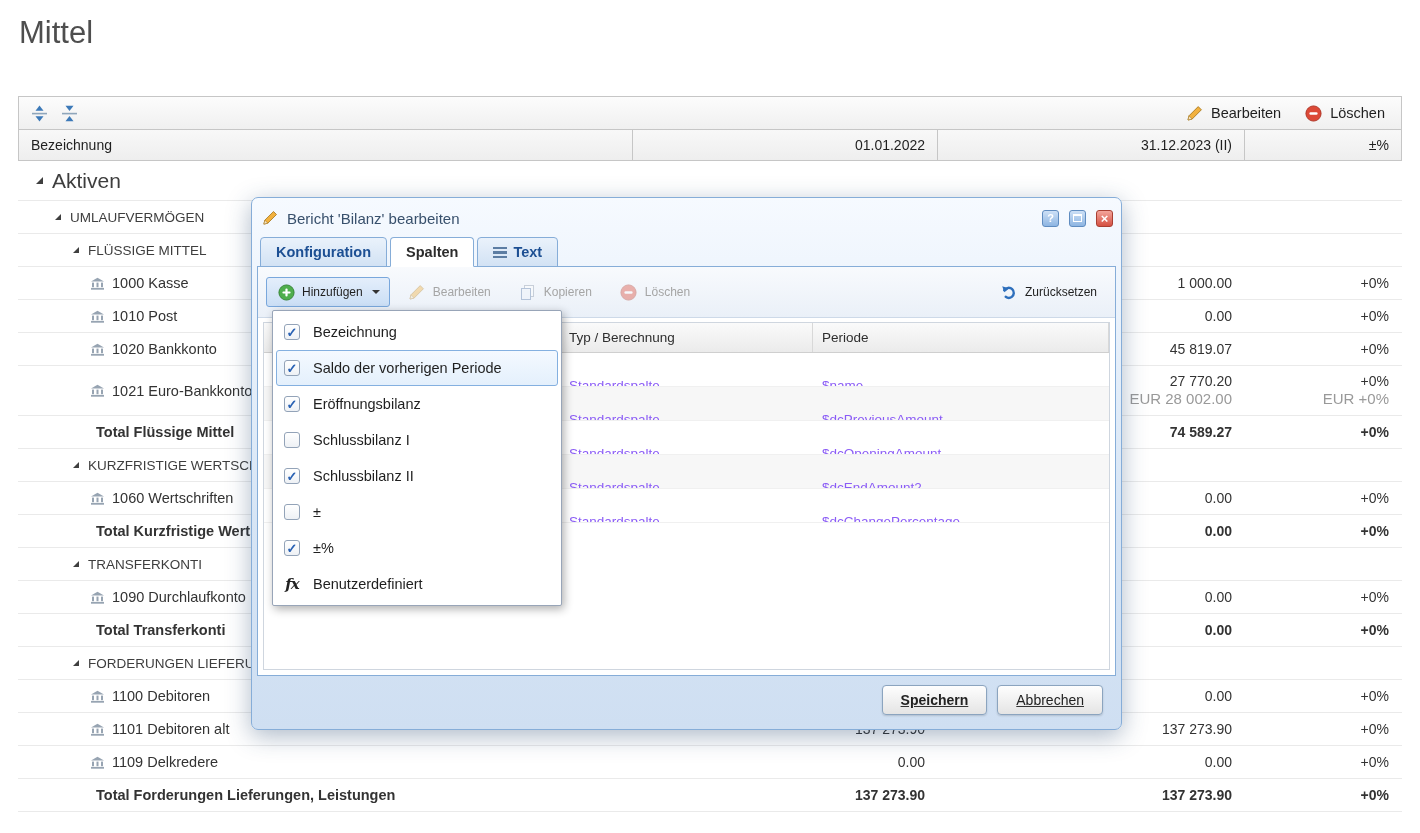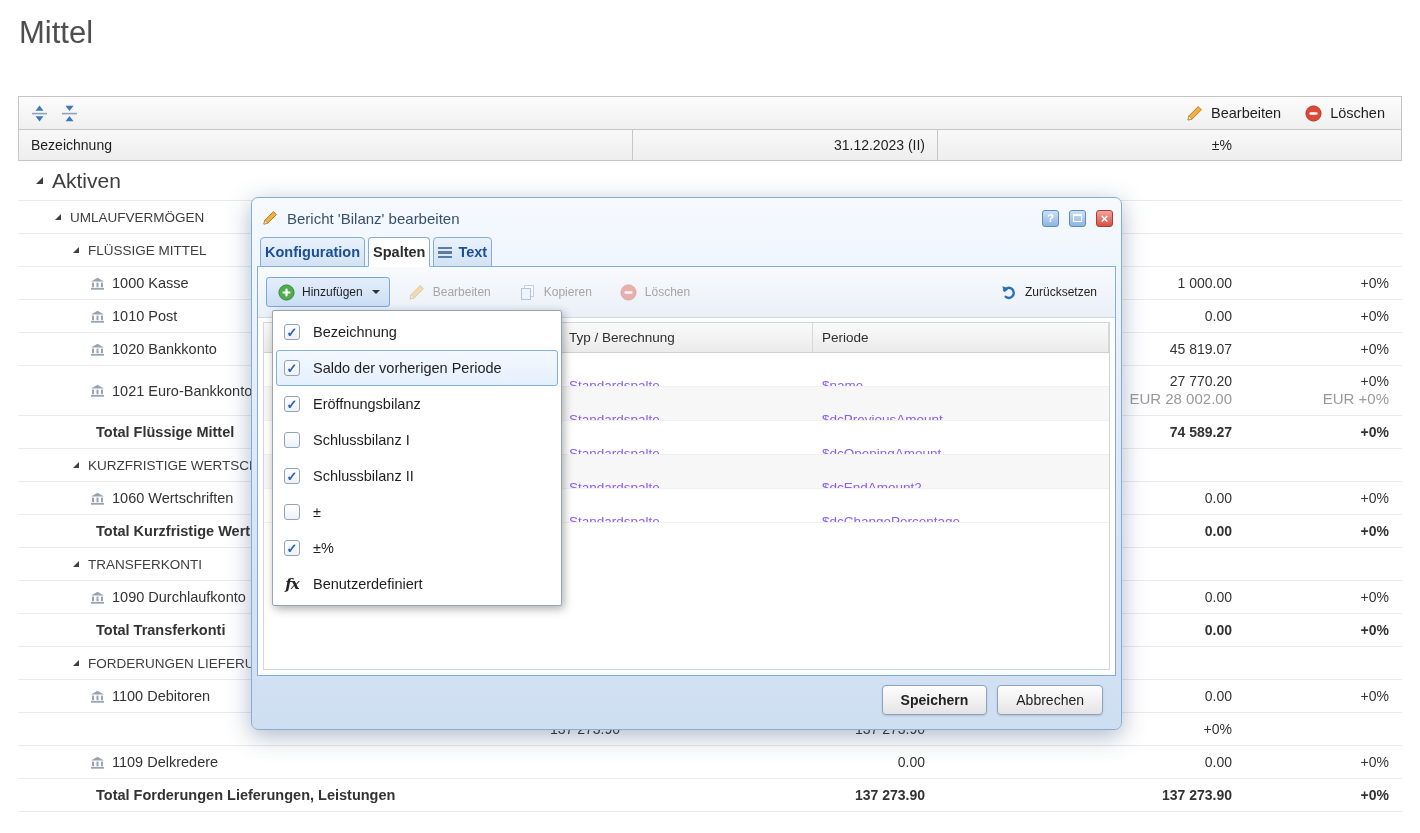--- a/index.html
+++ b/index.html
@@ -42,21 +42,21 @@
   .dlg-titlebar { height:30px; display:flex; align-items:center; gap:7px; padding:0 3px; cursor:default; }
   .dlg-title { flex:1; font-size:15px; color:#38506c; }
   .win-btn { width:17px; height:17px; border-radius:3px; border:1px solid #5f8cc0; background:linear-gradient(#cde0f6,#8db5e2);
              display:inline-flex; align-items:center; justify-content:center; color:#fff; font-size:11px; font-weight:bold; cursor:pointer; margin-left:3px; }
   .win-btn.help::before { content:"?"; }
   .win-btn.close { background:linear-gradient(#f3a59b,#d55143); border-color:#a93f33; }
   .win-btn.close::before { content:"×"; font-size:13px; line-height:1; }
   .maxbox { width:9px; height:8px; border:1px solid #fff; border-top-width:2px; display:inline-block; }
 
   .tabstrip { display:flex; align-items:flex-end; gap:3px; height:34px; padding-left:3px; border-bottom:1px solid #86add8; }
-  .tab { display:flex; align-items:center; gap:6px; height:30px; padding:0 4px; border:1px solid #86add8; border-radius:4px 4px 0 0;
+  .tab { display:flex; align-items:center; gap:6px; height:30px; padding:0 15px; border:1px solid #86add8; border-radius:4px 4px 0 0;
          background:linear-gradient(#eaf2fb,#d2e2f4); color:#1c4f93; font-weight:bold; font-size:14.5px; cursor:pointer; margin-bottom:-1px; border-bottom:1px solid #86add8; }
   .tab.active { background:#fff; color:#2c2c2c; border-bottom:1px solid #fff; z-index:2; }
   .tab-text-icon { width:14px; height:11px; background:repeating-linear-gradient(#5c7da3 0 2px, transparent 2px 4.5px); }
 
   .panel { flex:1; border:1px solid #86add8; border-top:none; background:#fff; display:flex; flex-direction:column; min-height:0; }
   .dtoolbar { display:flex; align-items:center; gap:7px; padding:10px 8px; background:linear-gradient(#f8fafd,#eaf0f8); border-bottom:1px solid #cdd9e8; }
   .tbtn { display:flex; align-items:center; gap:6px; height:30px; padding:0 9px; border:1px solid transparent; border-radius:3px; font-size:12px; color:#1f1f1f; cursor:pointer; }
   .tbtn.pressed { border-color:#79a7dc; background:linear-gradient(#e4eefb,#cadef5); }
   .tbtn.disabled { color:#a5a5a5; cursor:default; }
   .tbtn.disabled svg { opacity:.4; }
@@ -64,21 +64,21 @@
   .caret { width:0; height:0; border-left:4px solid transparent; border-right:4px solid transparent; border-top:4px solid #333; margin-left:3px; }
 
   .grid { flex:1; margin:4px 5px 5px; border:1px solid #cfd6df; display:flex; flex-direction:column; min-height:0; overflow:hidden; }
   .ghead { display:grid; grid-template-columns:296px 253px 1fr; background:linear-gradient(#fafafa,#ebebeb); border-bottom:1px solid #cfcfcf; }
   .ghead .gcell { padding:0 9px; line-height:29px; height:29px; font-size:13.5px; color:#2e2e2e; border-right:1px solid #d8d8d8; }
   .grow { display:grid; grid-template-columns:296px 253px 1fr; border-bottom:1px solid #f0f0f0; background:#fff; }
   .grow.alt { background:#f7f7f7; }
   .grow .gcell { padding:16px 9px; line-height:33px; height:33px; font-size:13.5px; color:#8b5cf6; white-space:nowrap; overflow:hidden; }
   .gfill { flex:1; background:#fff; }
 
-  .dlg-footer { height:48px; display:flex; align-items:center; justify-content:flex-end; gap:10px; padding:2px 13px; }
+  .dlg-footer { height:48px; display:flex; align-items:center; justify-content:flex-end; gap:10px; padding:2px 13px;text-decoration:underline; }
   .btn { height:30px; padding:0 18px; font-size:14px; font-family:inherit; color:#222; border:1px solid #8ba4bf; border-radius:4px;
          background:linear-gradient(#fefefe,#e4e4e4); cursor:pointer; box-shadow:0 1px 2px rgba(0,0,0,.15); }
   .btn.primary { font-weight:bold; }
 
   
   .menu { position:absolute; left:20px; top:112px; width:290px; background:#fff; border:1px solid #98a5b8; border-radius:2px;
           box-shadow:2px 3px 10px rgba(0,0,0,.32); padding:3px; z-index:30; }
   .mitem { display:flex; align-items:center; gap:13px; height:36px; padding:0 9px 0 7px; font-size:14.5px; color:#1f1f1f;
            border:1px solid transparent; border-radius:3px; cursor:pointer; }
   .mitem.hl { border-color:#84b0e0; background:linear-gradient(#f4f9ff,#e4f0fc); }
@@ -126,20 +126,21 @@
               <circle cx="8.5" cy="8.5" r="7.6" fill="#dc4937" stroke="#aa3123" stroke-width="0.9"></circle>
               <rect x="4.4" y="7.3" width="8.2" height="2.4" rx="1.2" fill="#fff"></rect>
             </svg>
           </span>
         <span>Löschen</span>
       </span>
     </div>
 
     <div class="thead">
       <div class="hcell">Bezeichnung</div>
+      <div class="hcell num">01.01.2022</div>
       <div class="hcell num">31.12.2023 (II)</div>
       <div class="hcell num">±%</div>
     </div>
     <div class="tbody" id="report-rows">
         <div class="trow root">
           <div class="name">
             <span class="tree-arrow"></span>
             <span class="lbl">Aktiven</span>
           </div>
           <div class="num">
@@ -426,20 +427,32 @@
             <span class="v"></span>
           </div>
           <div class="num">
             <span class="v">0.00</span>
           </div>
           <div class="num">
             <span class="v">+0%</span>
           </div>
         </div>
         <div class="trow account">
+          <div class="name">
+            <span class="bank-icon">
+              <svg width="15" height="13" viewBox="0 0 15 13">
+                <path d="M1 4.6 L7.5 0.8 L14 4.6 Z" fill="#97a4b2"></path>
+                <rect x="2" y="5.6" width="2" height="4.6" fill="#97a4b2"></rect>
+                <rect x="6.5" y="5.6" width="2" height="4.6" fill="#97a4b2"></rect>
+                <rect x="11" y="5.6" width="2" height="4.6" fill="#97a4b2"></rect>
+                <rect x="1" y="10.9" width="13" height="1.8" fill="#97a4b2"></rect>
+              </svg>
+            </span>
+            <span class="lbl">1101 Debitoren alt</span>
+          </div>
           <div class="num">
             <span class="v">137 273.90</span>
           </div>
           <div class="num">
             <span class="v">137 273.90</span>
           </div>
           <div class="num">
             <span class="v">+0%</span>
           </div>
         </div>

